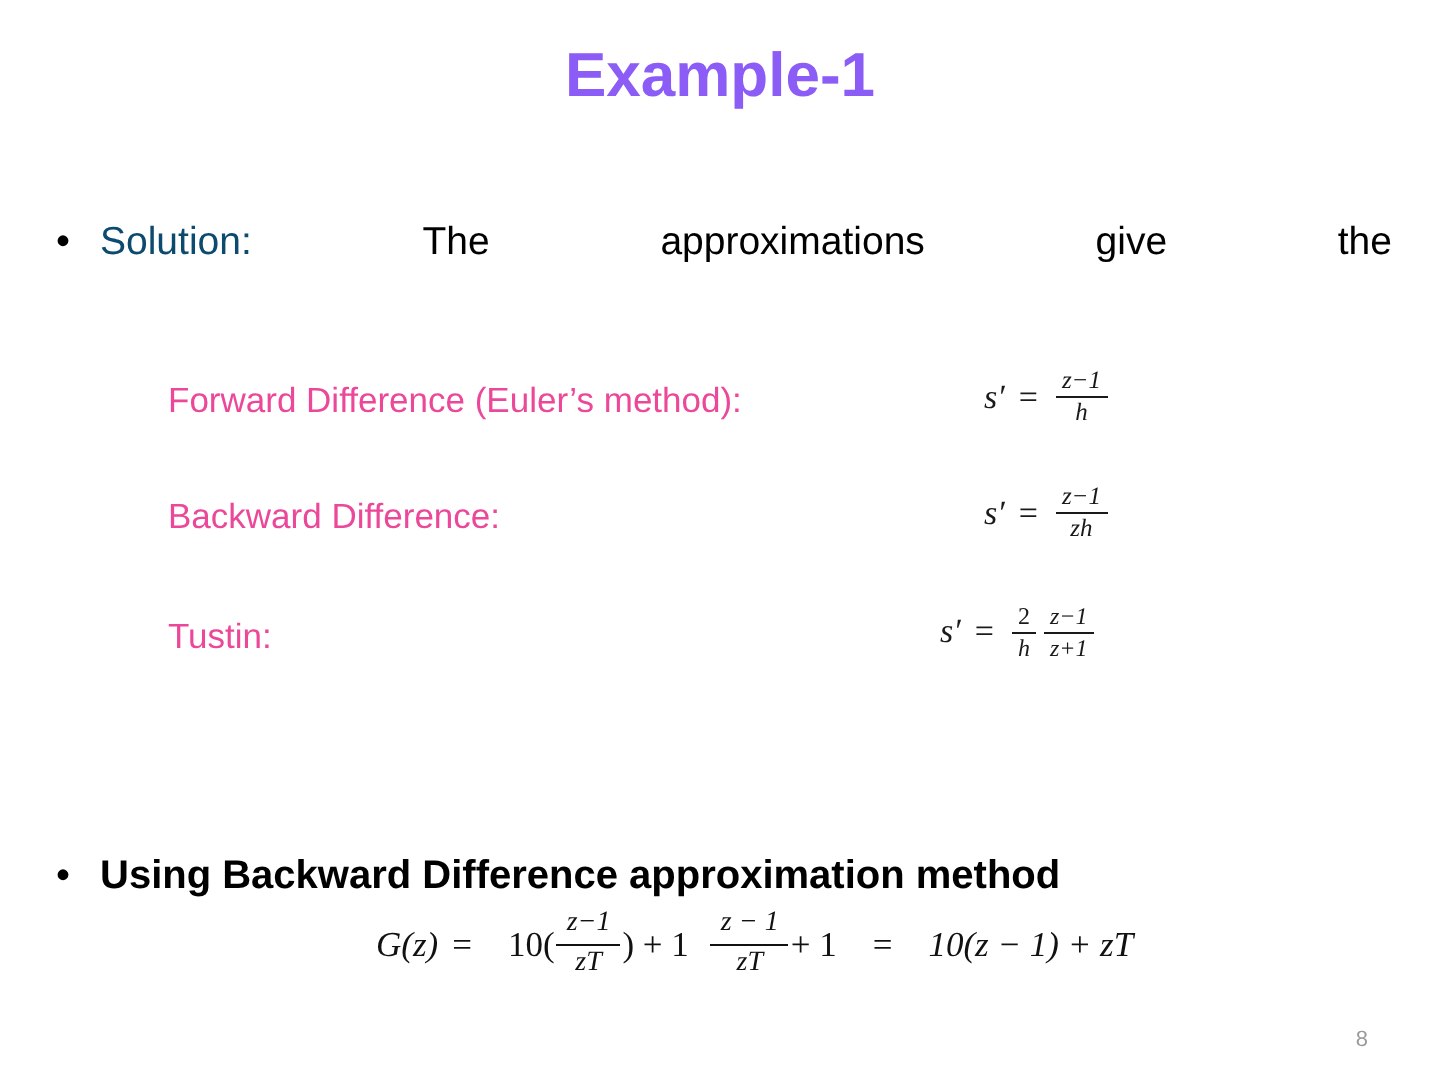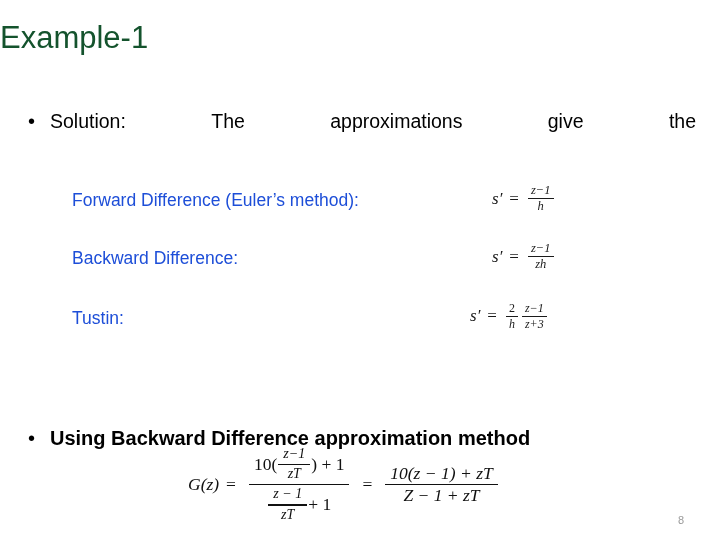--- a/index.html
+++ b/index.html
@@ -15,25 +15,25 @@
     color: #000000;
     position: relative;
   }
 
   
   .slide-title {
     position: absolute;
     top: 18px;
     left: 0;
     width: 720px;
-    text-align: left;
+    text-align: center;
     font-size: 31px;
     line-height: 40px;
-    font-weight: 400;
-    color: #14532d;
+    font-weight: 700;
+    color: #8b5cf6;
     letter-spacing: 0px;
   }
 
   
   .bullet-1 {
     position: absolute;
     top: 106px;
     left: 28px;
     width: 668px;
   }
@@ -54,21 +54,21 @@
     font-size: 19.5px;
     line-height: 31px;
   }
   .just-line {
     display: flex;
     justify-content: space-between;
     width: 100%;
     white-space: nowrap;
   }
   .kw-red {
-    color: #000000;
+    color: #0c4a6e;
   }
   .cont-line {
     white-space: nowrap;
   }
 
   
   .formula-block {
     position: absolute;
     left: 72px;
     top: 188px;
@@ -81,25 +81,25 @@
     left: 0;
     width: 556px;
     height: 40px;
   }
   .f-row-1 { top: 0px; }
   .f-row-2 { top: 58px; }
   .f-row-3 { top: 118px; }
 
   .f-label {
     position: absolute;
-    left: 0;
+    left: 12px;
     top: 0;
     font-size: 17.5px;
     line-height: 24px;
-    color: #1d4ed8;
+    color: #ec4899;
     white-space: nowrap;
   }
   .f-eq {
     position: absolute;
     top: -4px;
     font-family: "Liberation Serif", serif;
     font-size: 17px;
     color: #1a1a1a;
     white-space: nowrap;
     display: flex;
@@ -170,23 +170,23 @@
     top: 441px;
     font-family: "Liberation Serif", serif;
     font-size: 17.5px;
     color: #111111;
     display: flex;
     align-items: center;
     white-space: nowrap;
   }
   .big-eq .frac-big {
     display: inline-flex;
-    flex-direction: column;
-    align-items: center;
-    margin: 4px 6px;
+    flex-direction: row;
+    align-items: center;
+    margin: 12px 6px;
     line-height: 1.1;
   }
   .big-eq .frac-big .num,
   .big-eq .frac-big .den {
     padding: 1px 5px;
     display: flex;
     align-items: center;
     justify-content: center;
     white-space: nowrap;
   }
@@ -285,21 +285,21 @@
         <span class="prime">′</span>
       <span class="eqsign">=</span>
       <span class="frac tiny">
         <span class="num">2</span>
         <span class="bar"></span>
         <span class="den mvar">h</span>
       </span>
       <span class="frac tiny">
         <span class="num mvar">z−1</span>
         <span class="bar"></span>
-        <span class="den mvar">z+3</span>
+        <span class="den mvar">z+1</span>
       </span>
     </div>
   </div>
 </div>
 
 <div class="bullet-2">
   <div class="bullet-row">
     <div class="bullet-dot">•</div>
     <div class="bullet-body">Using Backward Difference approximation method</div>
   </div>
@@ -328,17 +328,16 @@
       </span>
       <span>+ 1</span>
     </span>
   </span>
 
   <span class="eqsign">=</span>
 
   <span class="frac-big">
     <span class="num mvar">10(z − 1) + zT</span>
     <span class="bar"></span>
-    <span class="den mvar">Z − 1 + zT</span>
   </span>
 </div>
 
 <div class="page-number">8</div>
 
 </body></html>

